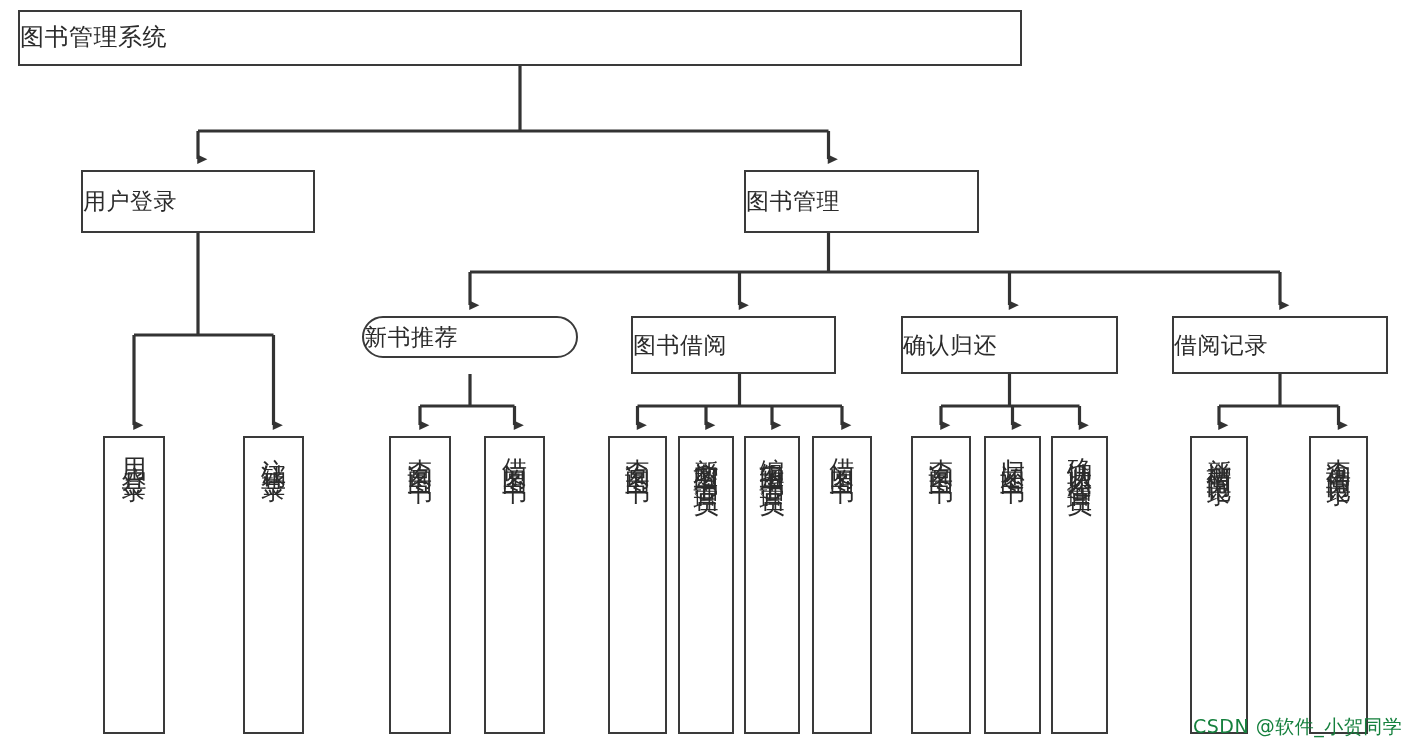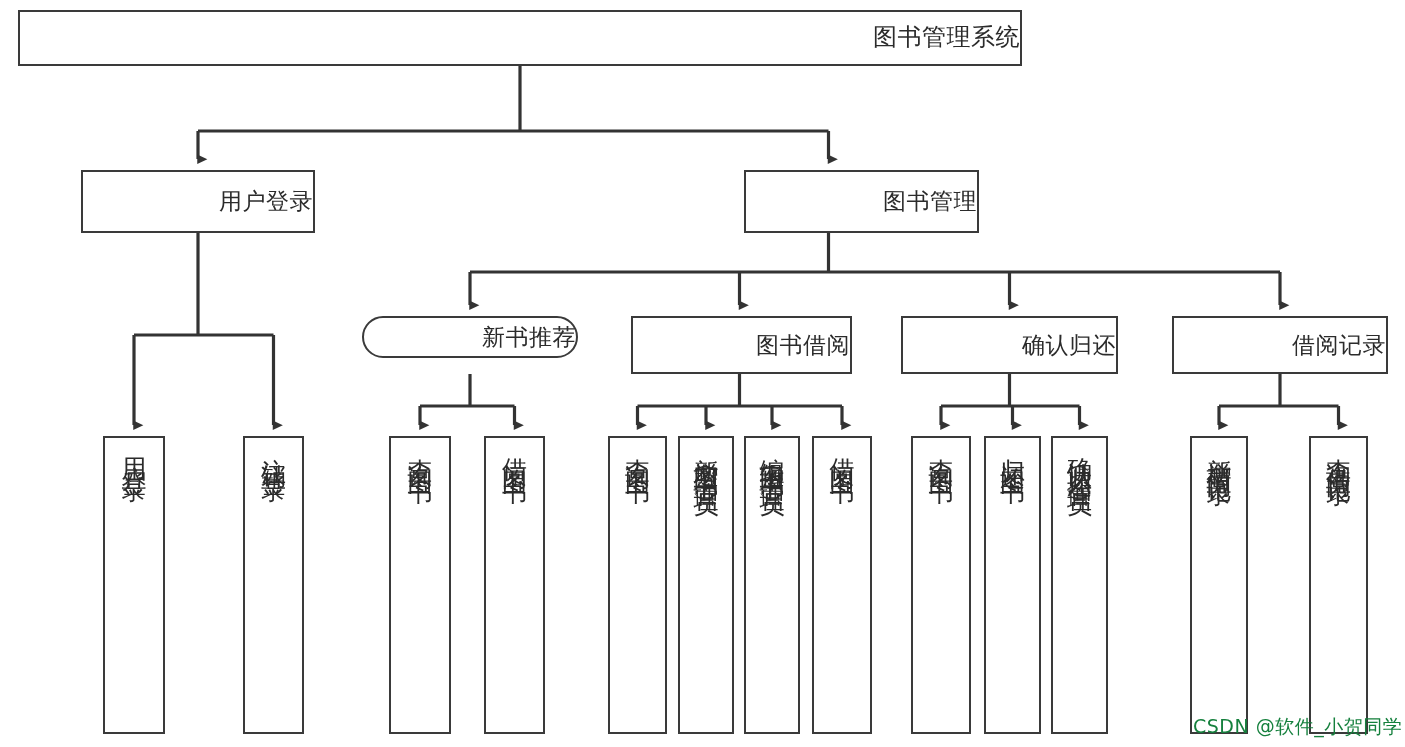--- a/index.html
+++ b/index.html
@@ -26,21 +26,21 @@
     height: 747px;
     pointer-events: none;
   }
   .node {
     position: absolute;
     box-sizing: border-box;
     border: 2px solid #3a3a3a;
     background: #ffffff;
     display: flex;
     align-items: center;
-    justify-content: flex-end;
+    justify-content: flex-start;
     color: #2b2b2b;
     z-index: 2;
   }
   .node-label {
     display: block;
     white-space: pre;
     line-height: 1.06;
     letter-spacing: 0.5px;
   }
   
@@ -131,27 +131,27 @@
   <div class="node horiz" style="left: 81px; top: 170px; width: 234px; height: 63px;">
     <span class="node-label">用户登录</span>
   </div>
   <div class="node horiz" style="left: 711px; top: 170px; width: 235px; height: 63px; margin-left: 33px;">
     <span class="node-label">图书管理</span>
   </div>
 
   <div class="node horiz" style="left: 362px; top: 316px; width: 216px; height: 42px; border-radius: 28px;">
     <span class="node-label">新书推荐</span>
   </div>
-  <div class="node horiz" style="left: 631px; top: 316px; width: 221px; height: 58px;">
+  <div class="node horiz" style="left: 631px; top: 316px; width: 205px; height: 58px;">
     <span class="node-label">图书借阅</span>
   </div>
   <div class="node horiz" style="left: 901px; top: 316px; width: 217px; height: 58px;">
     <span class="node-label">确认归还</span>
   </div>
-  <div class="node horiz" style="left: 1172px; top: 316px; width: 216px; height: 58px; padding-left: 36px;">
+  <div class="node horiz" style="left: 1172px; top: 316px; width: 216px; height: 58px;">
     <span class="node-label">借阅记录</span>
   </div>
 
   <div class="node vert short" style="left: 103px; top: 436px; width: 62px; height: 298px;">
     <span class="node-label">用户登录</span>
   </div>
   <div class="node vert short" style="left: 243px; top: 436px; width: 61px; height: 298px;">
     <span class="node-label">注销登录</span>
   </div>
   <div class="node vert short" style="left: 389px; top: 436px; width: 62px; height: 298px;">

